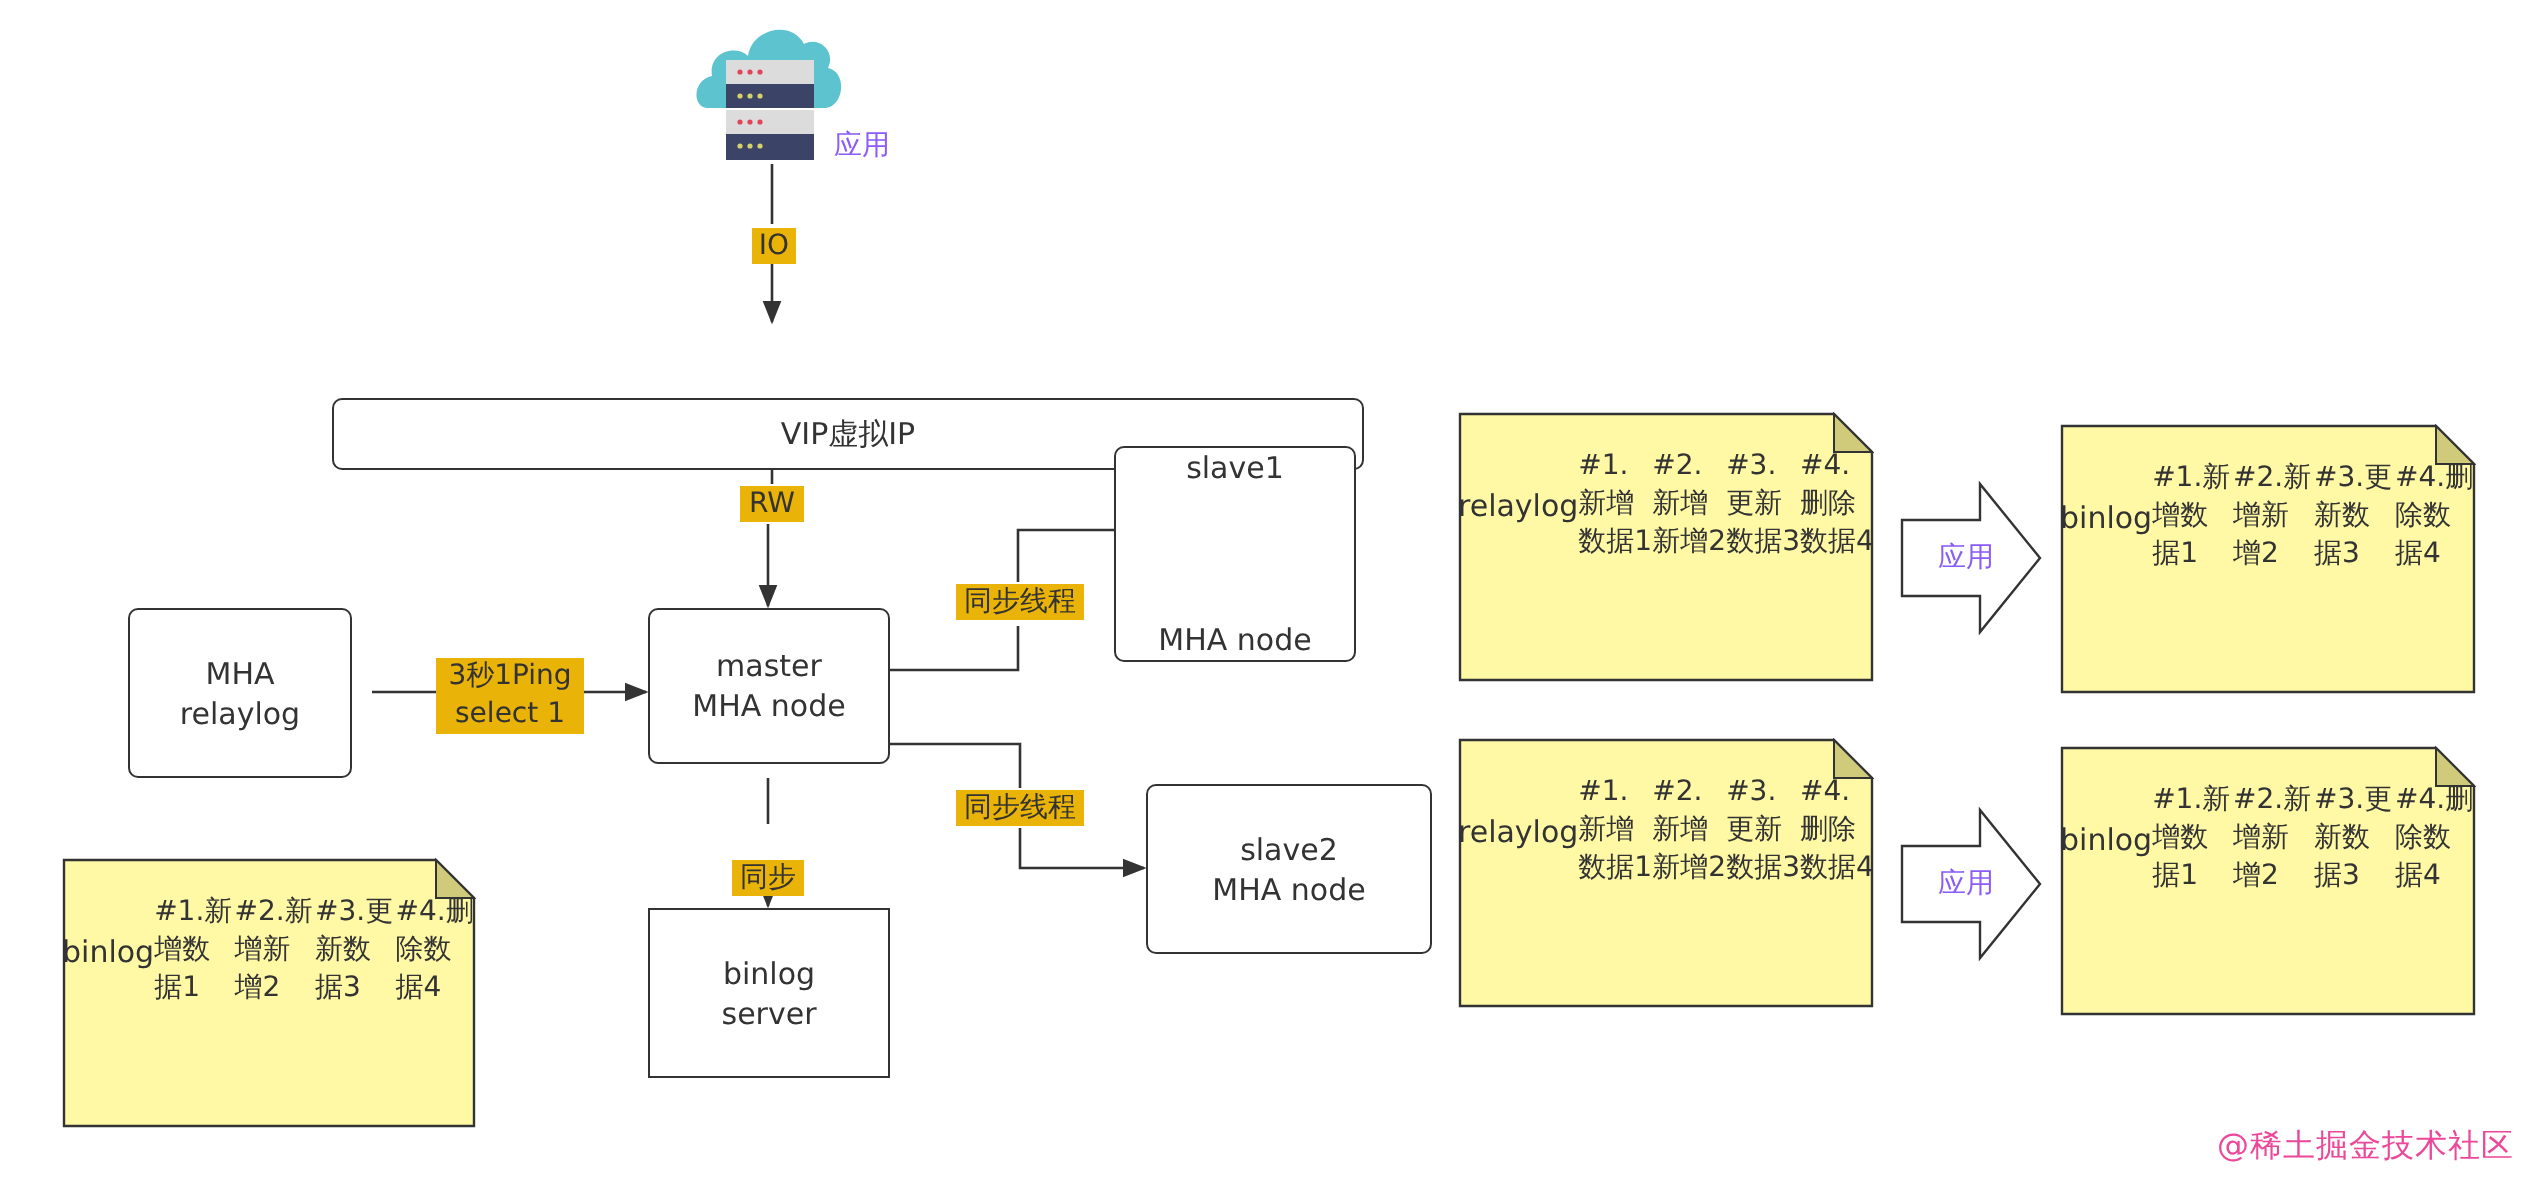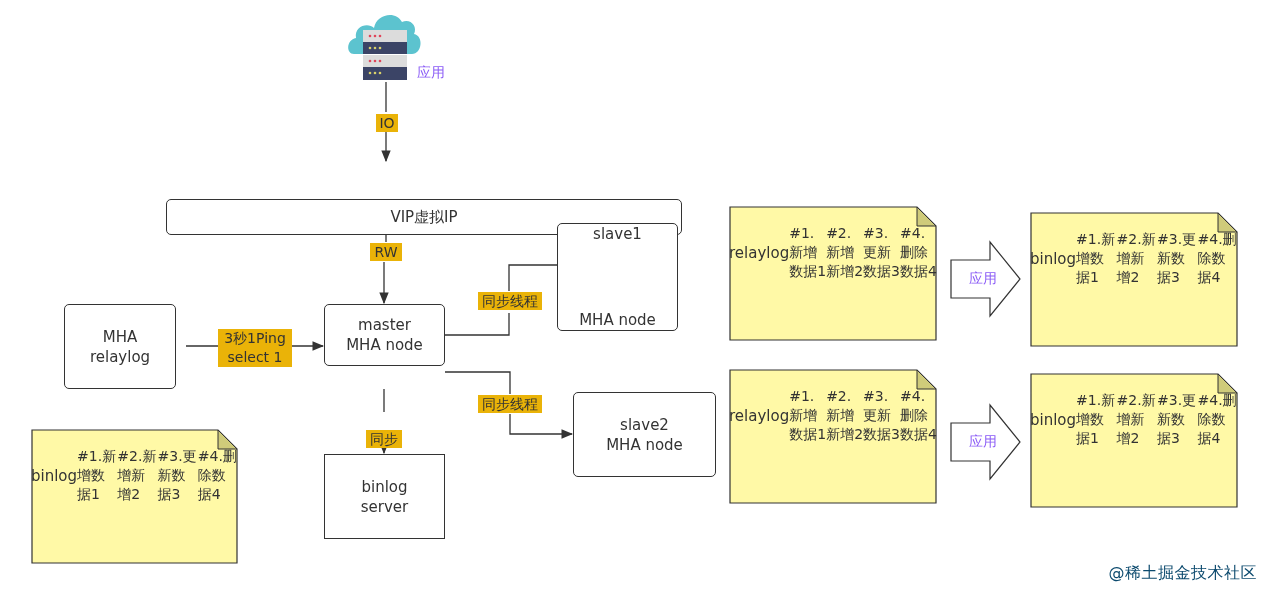--- a/index.html
+++ b/index.html
@@ -12,21 +12,21 @@
     .rounded { border-radius: 5px; }
     .label { position: absolute; font-size: 14px; color: #333333; background: #eab308; line-height: 18px;
              text-align: center; white-space: nowrap; }
     .note { position: absolute; }
     .note svg { position: absolute; left: 0; top: 0; }
     .note .note-text { position: absolute; left: 0; right: 0; display: flex; flex-direction: row;
                        align-items: center; font-size: 14px; line-height: 19px; color: #333333; }
     .note .note-title { font-size: 15px; line-height: 20px; }
     .arrow-label { position: absolute; font-size: 14px; color: #8b5cf6; }
     #lines { position: absolute; left: 0; top: 0; }
-    .watermark { position: absolute; right: 16px; bottom: 16px; font-size: 16px; color: #0c4a6e; letter-spacing: 0.5px; }
+    .watermark { position: absolute; right: 16px; bottom: 16px; font-size: 16px; color: #ec4899; letter-spacing: 0.5px; }
   </style>
 </head>
 <body>
 
 <svg id="lines" width="1273" height="600">
   <defs>
     <marker id="ah" viewBox="0 0 10 10" refX="9" refY="5" markerWidth="9" markerHeight="9" orient="auto-start-reverse">
       <path d="M0,1 L10,5 L0,9 z" fill="#333333"></path>
     </marker>
   </defs>
@@ -89,21 +89,21 @@
 
 <div class="box rounded" style="left:166px; top:163px; width:516px; height:36px;margin-top:36px;">
   <span>VIP虚拟IP</span>
 </div>
 
 <div class="box rounded" style="left:64px; top:304px; width:112px; height:85px;">
   <span>MHA</span>
   <span>relaylog</span>
 </div>
 
-<div class="box rounded" style="left:324px; top:304px; width:121px; height:62px;">
+<div class="box rounded" style="left:324px; top:304px; width:121px; height:78px;">
   <span>master</span>
   <span>MHA node</span>
 </div>
 
 <div class="box rounded" style="left:557px; top:223px; width:121px; height:108px;justify-content:space-between;">
   <span>slave1</span>
   <span>MHA node</span>
 </div>
 
 <div class="box rounded" style="left:573px; top:392px; width:143px; height:85px;">

